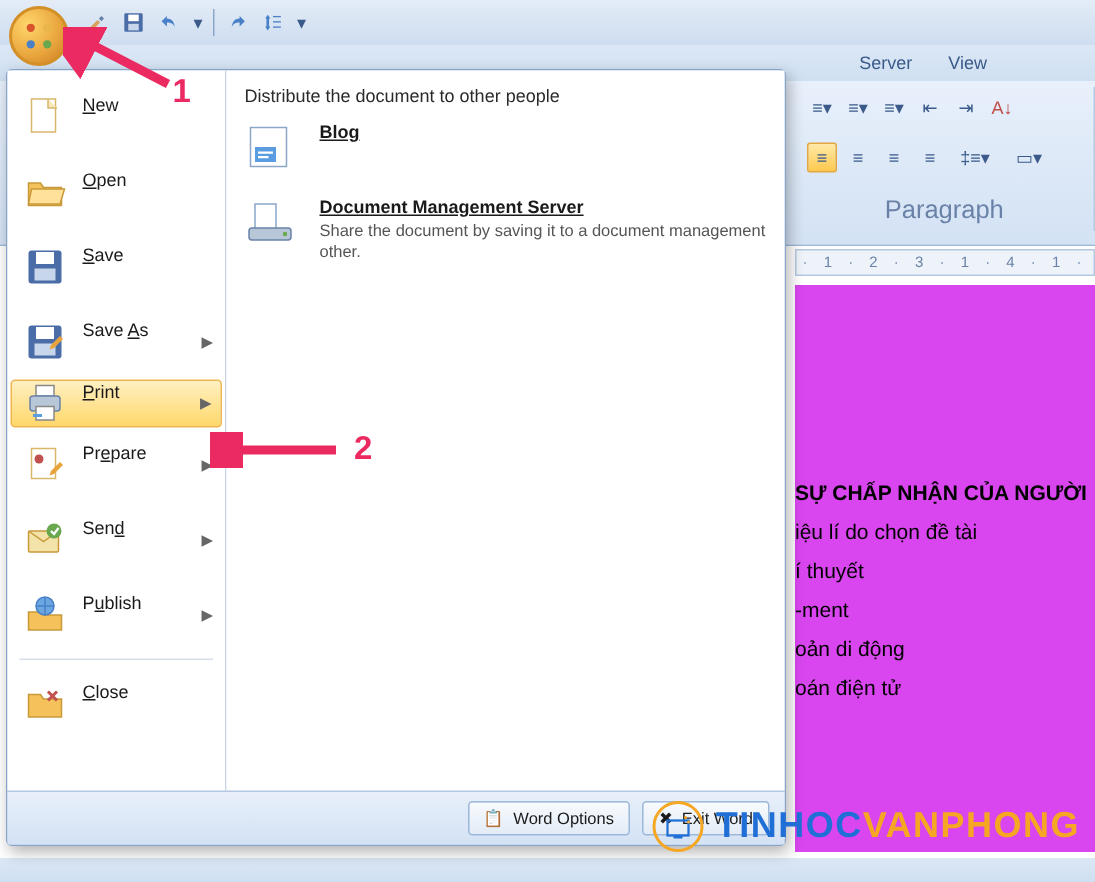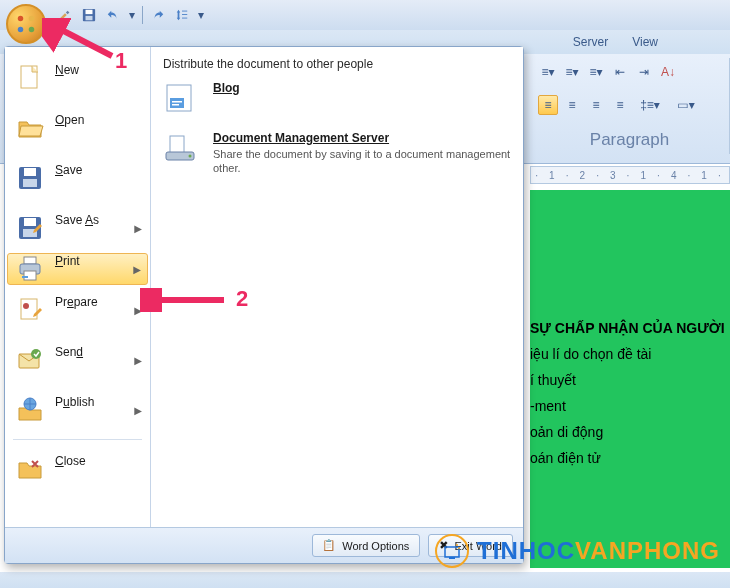--- a/index.html
+++ b/index.html
@@ -18,21 +18,21 @@
   .ribbon-body { position: absolute; top: 54px; left: 0; right: 0; height: 110px; background: linear-gradient(#e8f0fb,#d3e2f4); border-bottom: 1px solid #9db8d9; }
   .ribbon-group { position: absolute; top: 4px; height: 96px; border-right: 1px solid #b4c9e1; padding: 4px 8px; display: flex; flex-direction: column; justify-content: space-between; }
   .ribbon-row { display: flex; gap: 4px; align-items: center; }
   .ribbon-btn { width: 20px; height: 20px; border: 1px solid transparent; display: flex; align-items: center; justify-content: center; color: #3a5a8a; border-radius: 2px; }
   .ribbon-btn.wide { width: 32px; }
   .ribbon-btn.highlight { background: linear-gradient(#ffe9a8,#ffc94d); border-color: #e2a73e; }
   .group-label { text-align: center; color: #6a82a8; font-size: 17px; padding-top: 2px; }
   
   .ruler { position: absolute; top: 166px; left: 530px; right: 0; height: 18px; background: #eef3fa; border: 1px solid #b4c9e1; color: #6a82a8; font-size: 10px; display: flex; align-items: center; padding-left: 4px; letter-spacing: 4px; }
   
-  .doc-area { position: absolute; top: 190px; left: 530px; right: 0; bottom: 20px; background: #22c55e; padding: 120px 0 0 0; }
+  .doc-area { position: absolute; top: 190px; left: 530px; right: 0; bottom: 20px; background: #d946ef; padding: 120px 0 0 0; }
   .doc-line { color: #000; font-size: 14px; margin: 10px 0; white-space: nowrap; }
   
   
   .office-menu { position: absolute; top: 46px; left: 4px; width: 520px; height: 518px; background: #f4f7fc; border: 1px solid #88a5c9; border-radius: 4px; box-shadow: 2px 4px 10px rgba(0,0,0,.3); z-index: 10; display: flex; flex-direction: column; }
   .menu-main { flex: 1; display: flex; }
   .menu-left { width: 146px; background: #fff; border-right: 1px solid #c5d4e8; padding: 6px 2px; }
   .menu-item { display: flex; gap: 10px; padding: 10px 8px; border-radius: 3px; position: relative; }
   .menu-item.hl { background: linear-gradient(#fff0c2,#ffd86b); border: 1px solid #eeb553; padding: 0 7px; }
   .menu-item .micon { width: 30px; height: 30px; display: flex; align-items: center; justify-content: center; }
   .menu-item .mlabel { color: #1a1a1a; font-size: 12px; }

